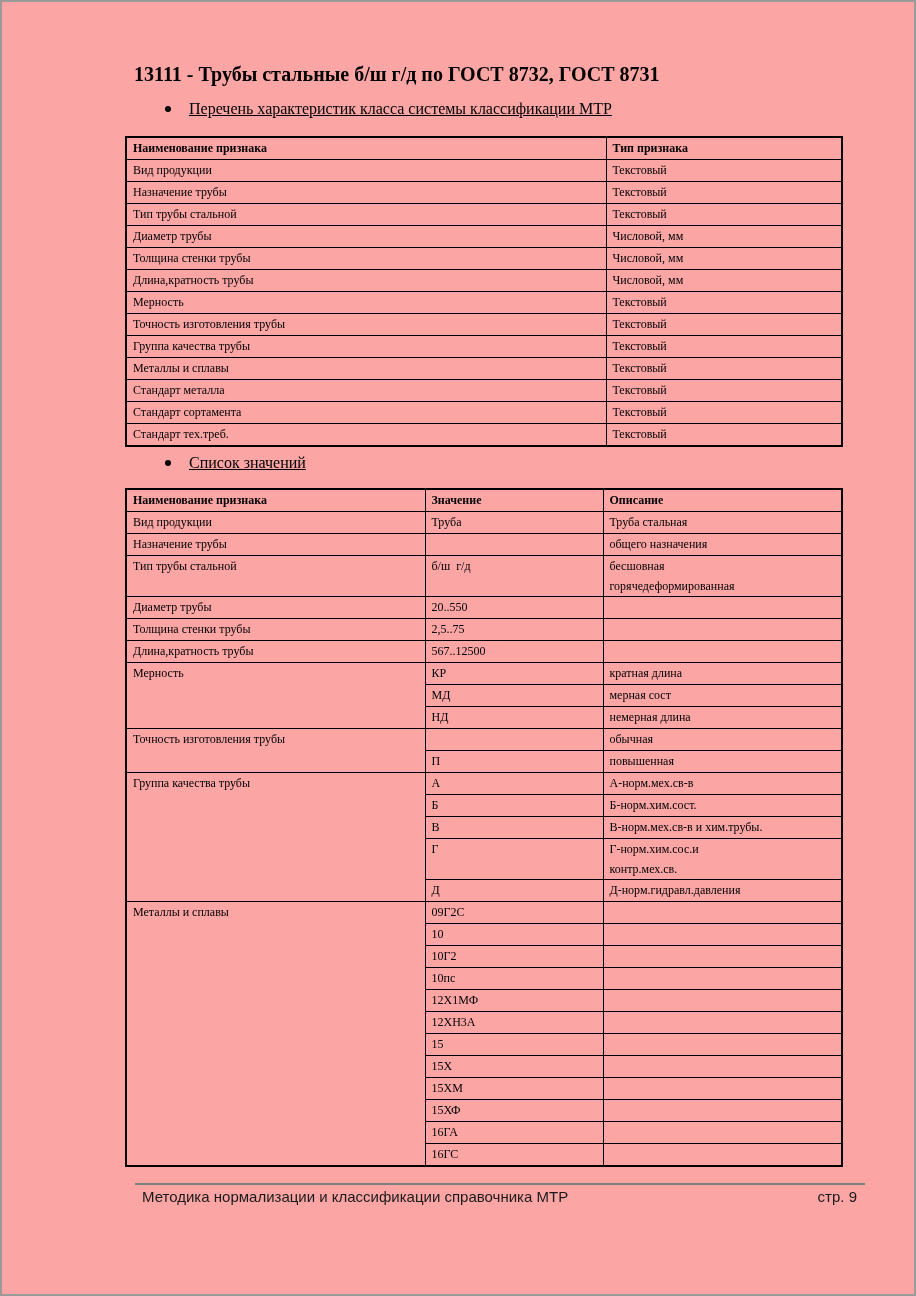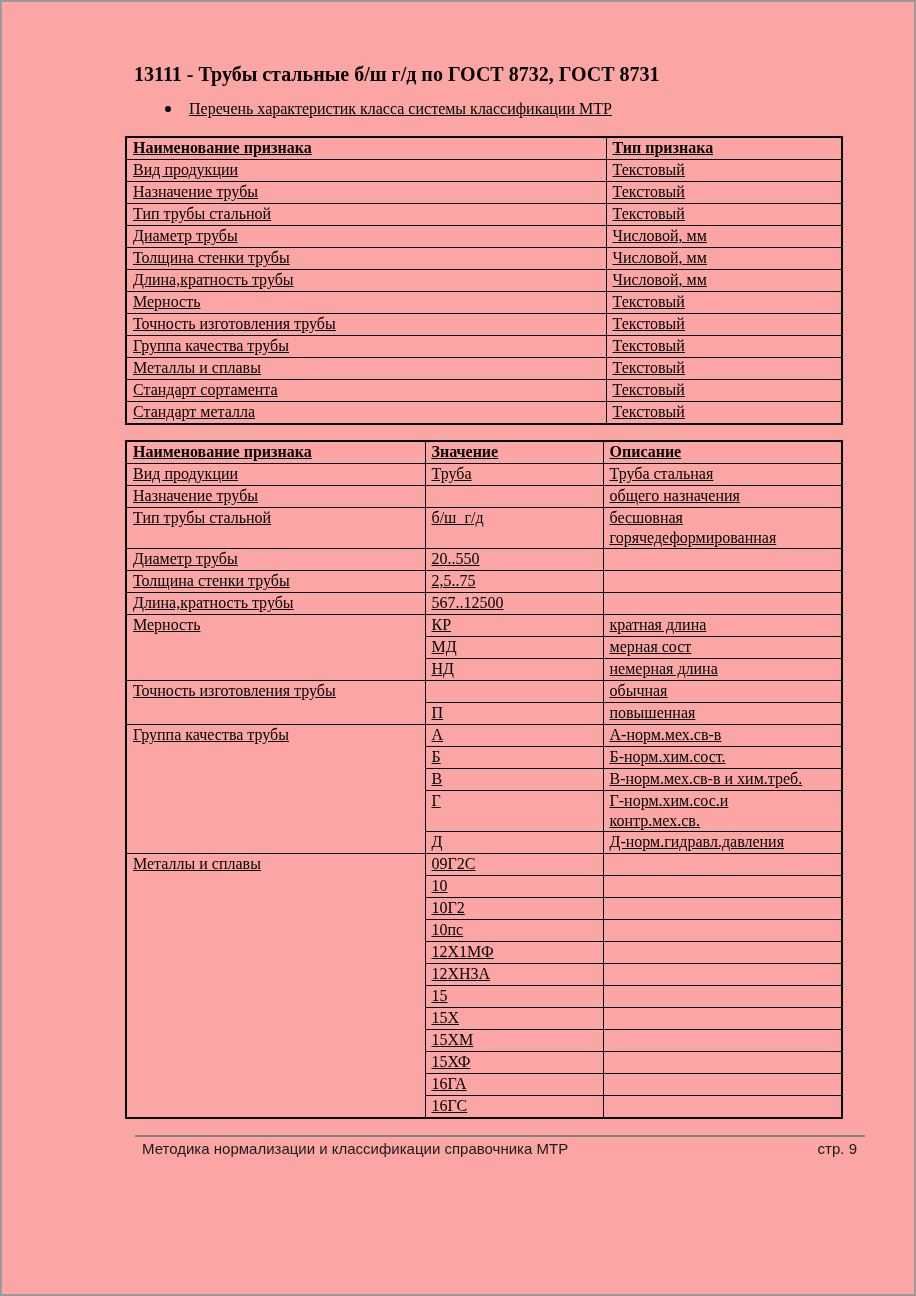--- a/index.html
+++ b/index.html
@@ -39,24 +39,23 @@
     margin: 8px 18px 0 0;
     flex: 0 0 auto;
   }
   .bullet-text { text-decoration: underline; }
   table.tbl {
     border-collapse: collapse;
     table-layout: fixed;
     margin-left: 123px;
     width: 716px;
     font-family: "Liberation Serif", serif;
-    font-size: 16px;
+    font-size: 12px;
     color: #000;
     border: 2px solid #000;
-    text-decoration: underline;
   }
   .tbl-1 { margin-top: 17px; }
   .tbl-2 { margin-top: 15px; }
   table.tbl th, table.tbl td {
     border: 1px solid #000;
     padding: 0 6px;
     height: 21px;
     text-align: left;
     vertical-align: top;
     line-height: 20px;
@@ -140,30 +139,38 @@
         </tr>
         <tr>
           <td>Группа качества трубы</td>
           <td>Текстовый</td>
         </tr>
         <tr>
           <td>Металлы и сплавы</td>
           <td>Текстовый</td>
         </tr>
         <tr>
+          <td>Стандарт металла</td>
+          <td>Текстовый</td>
+        </tr>
+        <tr>
           <td>Стандарт сортамента</td>
           <td>Текстовый</td>
         </tr>
         <tr>
-          <td>Стандарт металла</td>
+          <td>Стандарт тех.треб.</td>
           <td>Текстовый</td>
         </tr>
       </tbody>
     </table>
 
+  <div class="bullet bullet-2">
+    <span class="dot"></span>
+    <span class="bullet-text">Список значений</span>
+  </div>
 
   <table class="tbl tbl-2">
     <colgroup>
         <col class="c1">
         <col class="c2">
         <col class="c3">
       </colgroup>
   <tbody>
         <tr>
           <th>Наименование признака</th>
@@ -227,21 +234,21 @@
           <td rowspan="5">Группа качества трубы</td>
           <td>А</td>
           <td>А-норм.мех.св-в</td>
         </tr>
         <tr>
           <td>Б</td>
           <td>Б-норм.хим.сост.</td>
         </tr>
         <tr>
           <td>В</td>
-          <td>В-норм.мех.св-в и хим.треб.</td>
+          <td>В-норм.мех.св-в и хим.трубы.</td>
         </tr>
         <tr>
           <td>Г</td>
           <td>Г-норм.хим.сос.и
 контр.мех.св.</td>
         </tr>
         <tr>
           <td>Д</td>
           <td>Д-норм.гидравл.давления</td>
         </tr>

